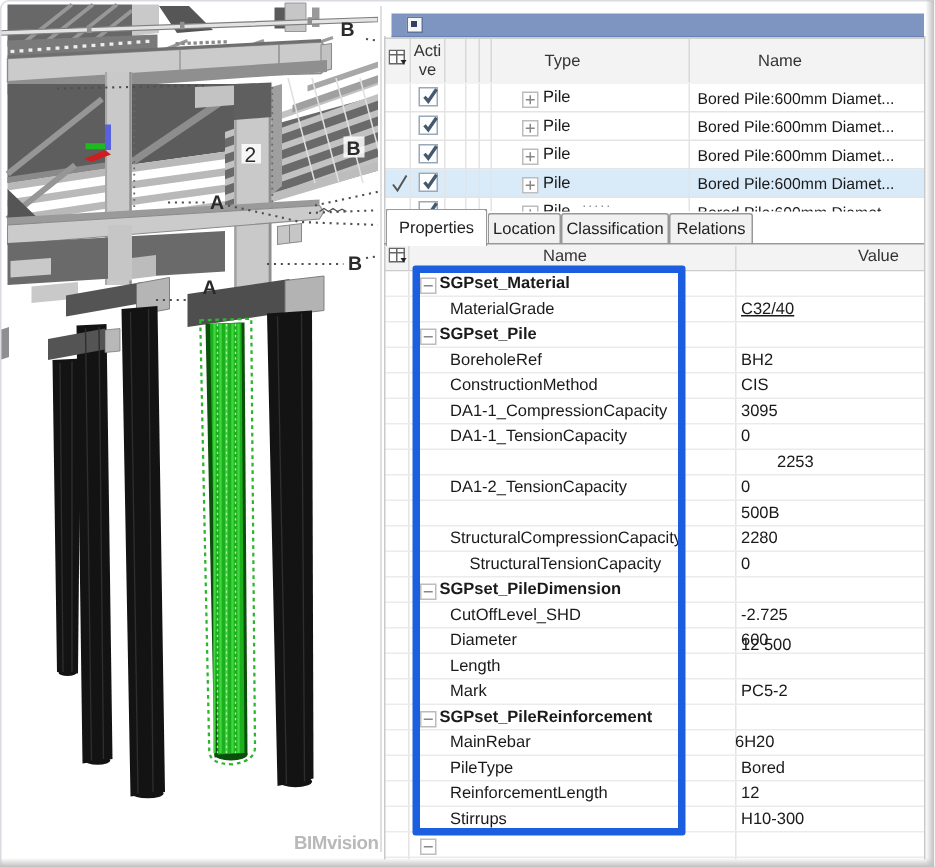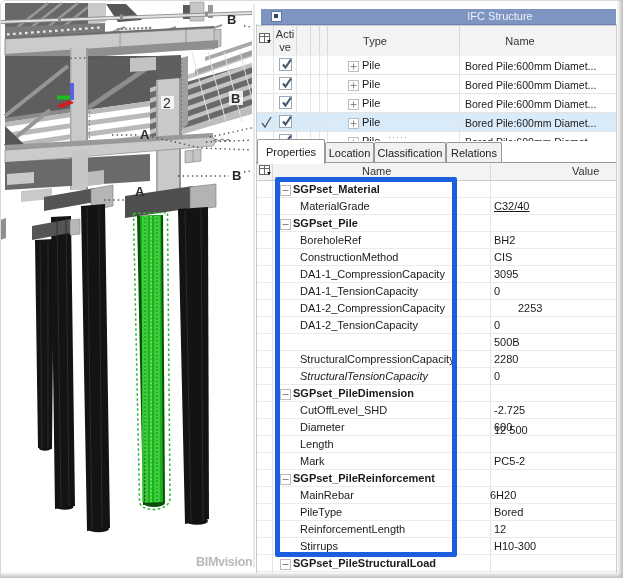--- a/index.html
+++ b/index.html
@@ -204,21 +204,20 @@
 </g>
 <path d="M213,141 l3,-2 l3,2 l3,-2 l3,2 l3,-1.5 l3,1.5" stroke="#4f4f4f" stroke-width="0.9" fill="none"></path>
 <rect x="70" y="83" width="4" height="17" fill="#5862e0"></rect>
 <rect x="57" y="95.5" width="13" height="4" fill="#1fba1f"></rect>
 <polygon points="70,100 74,103 61,108 56,106" fill="#cc2020"></polygon>
 <text x="196" y="566" font-family="Liberation Sans,sans-serif" font-size="12.5" fill="#b9b9b9" font-weight="bold" letter-spacing="-0.3">BIMvision</text>
 <rect x="252" y="0" width="10" height="578" fill="#ffffff"></rect>
 <line x1="254" y1="4" x2="254" y2="568" stroke="#d5d5d5" stroke-width="1"></line>
 </svg>
 <div class="abs" style="left:261px;top:9px;width:355px;height:15px;background:#7e95c1;border-bottom:1px solid #6881b2;"></div>
-<div class="abs" style="left:430px;top:10px;width:140px;text-align:center;color:#eef2fa;font-size:11px;">IFC Structure</div>
 <div class="abs" style="left:271px;top:11px;width:9px;height:9px;background:#f4f6fa;border:1px solid #5f779f;">
       <div class="abs" style="left:2px;top:2px;width:4px;height:4px;background:#30425f;"></div>
     </div>
 <div class="abs" style="left:256px;top:25px;width:360px;height:30px;background:#f3f3f3;border-bottom:1px solid #cdcdcd;border-top:1px solid #cdcdcd;"></div>
 <svg class="abs" style="left:259px;top:33px" width="13" height="13" viewBox="0 0 13 13">
 <rect x="0.5" y="0.5" width="10" height="9" fill="#fdfdfd" stroke="#666"></rect>
 <line x1="0.5" y1="3.5" x2="10.5" y2="3.5" stroke="#666"></line>
 <line x1="5.5" y1="0.5" x2="5.5" y2="9.5" stroke="#666"></line>
 <path d="M8 7 L12 7 L10 10 Z" fill="#222"></path>
 </svg>
@@ -339,32 +338,31 @@
 <div class="abs" style="left:0;top:84px;width:360px;height:1px;background:#ebebeb;"></div>
 <div class="abs rowtxt" style="left:44px;top:70px;">ConstructionMethod</div>
 <div class="abs rowtxt" style="left:238px;top:70px;">CIS</div>
 <div class="abs" style="left:0;top:101px;width:360px;height:1px;background:#ebebeb;"></div>
 <div class="abs rowtxt" style="left:44px;top:87px;">DA1-1_CompressionCapacity</div>
 <div class="abs rowtxt" style="left:238px;top:87px;">3095</div>
 <div class="abs" style="left:0;top:118px;width:360px;height:1px;background:#ebebeb;"></div>
 <div class="abs rowtxt" style="left:44px;top:104px;">DA1-1_TensionCapacity</div>
 <div class="abs rowtxt" style="left:238px;top:104px;">0</div>
 <div class="abs" style="left:0;top:135px;width:360px;height:1px;background:#ebebeb;"></div>
-<div class="abs rowtxt" style="left:44px;top:121px;">DA1-2_CompressionCapacity</div>
 <div class="abs rowtxt" style="left:238px;top:121px;margin-left:24px;">2253</div>
 <div class="abs" style="left:0;top:152px;width:360px;height:1px;background:#ebebeb;"></div>
 <div class="abs rowtxt" style="left:44px;top:138px;">DA1-2_TensionCapacity</div>
 <div class="abs rowtxt" style="left:238px;top:138px;">0</div>
 <div class="abs" style="left:0;top:169px;width:360px;height:1px;background:#ebebeb;"></div>
 <div class="abs rowtxt" style="left:238px;top:155px;">500B</div>
 <div class="abs" style="left:0;top:186px;width:360px;height:1px;background:#ebebeb;"></div>
 <div class="abs rowtxt" style="left:44px;top:172px;">StructuralCompressionCapacity</div>
 <div class="abs rowtxt" style="left:238px;top:172px;">2280</div>
 <div class="abs" style="left:0;top:203px;width:360px;height:1px;background:#ebebeb;"></div>
-<div class="abs rowtxt" style="left:44px;top:189px;font-style:italic;">StructuralTensionCapacity</div>
+<div class="abs rowtxt" style="left:57px;top:189px;">StructuralTensionCapacity</div>
 <div class="abs rowtxt" style="left:238px;top:189px;">0</div>
 <div class="abs" style="left:0;top:220px;width:360px;height:1px;background:#ebebeb;"></div>
 <div class="abs expander" style="left:24px;top:208px;"></div>
 <svg class="abs" style="left:24px;top:208px" width="11" height="11" viewBox="0 0 11 11">
         <path d="M2.5 5.5 h6" stroke="#888" stroke-width="1"></path>
       </svg>
 <div class="abs rowtxt grp" style="left:37px;top:206px;">SGPset_PileDimension</div>
 <div class="abs" style="left:0;top:237px;width:360px;height:1px;background:#ebebeb;"></div>
 <div class="abs rowtxt" style="left:44px;top:223px;">CutOffLevel_SHD</div>
 <div class="abs rowtxt" style="left:238px;top:223px;">-2.725</div>
@@ -393,20 +391,19 @@
 <div class="abs rowtxt" style="left:44px;top:342px;">ReinforcementLength</div>
 <div class="abs rowtxt" style="left:238px;top:342px;">12</div>
 <div class="abs" style="left:0;top:373px;width:360px;height:1px;background:#ebebeb;"></div>
 <div class="abs rowtxt" style="left:44px;top:359px;">Stirrups</div>
 <div class="abs rowtxt" style="left:238px;top:359px;">H10-300</div>
 <div class="abs" style="left:0;top:390px;width:360px;height:1px;background:#ebebeb;"></div>
 <div class="abs expander" style="left:24px;top:378px;"></div>
 <svg class="abs" style="left:24px;top:378px" width="11" height="11" viewBox="0 0 11 11">
         <path d="M2.5 5.5 h6" stroke="#888" stroke-width="1"></path>
       </svg>
-<div class="abs rowtxt grp" style="left:37px;top:376px;">SGPset_PileStructuralLoad</div>
 </div>
 <div class="abs" style="left:256px;top:24px;width:1px;height:549px;background:#c9c9c9;"></div>
 <div class="abs" style="left:616px;top:24px;width:1px;height:549px;background:#c9c9c9;"></div>
 <div class="abs" style="left:275px;top:177px;width:172px;height:370px;border:5px solid #1b5fe0;border-radius:2px;z-index:5;"></div>
 <div class="abs" style="left:0;top:0;width:623px;height:578px;border:1px solid #d8dbe0;border-radius:6px;pointer-events:none;z-index:8;"></div>
 <div class="abs" style="right:0;top:0;width:6px;height:578px;background:linear-gradient(to right,rgba(255,255,255,0),#bdbdbd);z-index:9;"></div>
 <div class="abs" style="left:0;bottom:0;width:623px;height:6px;background:linear-gradient(to bottom,rgba(255,255,255,0),#c0c0c0);z-index:9;"></div>
 </div>
 </body></html>

